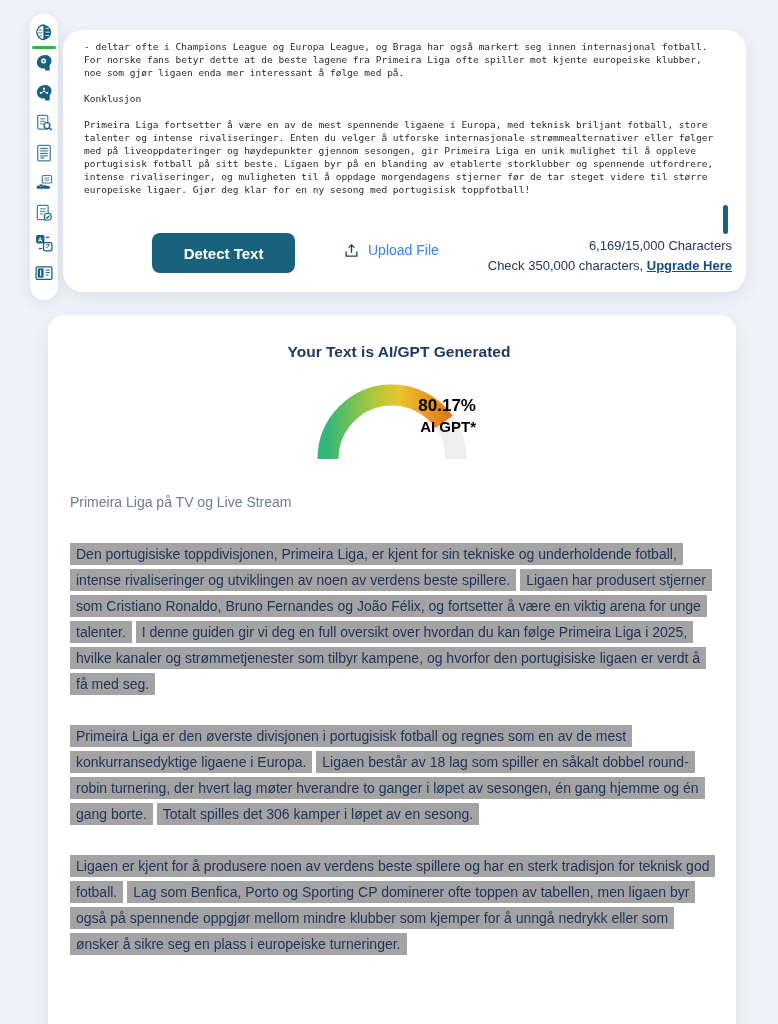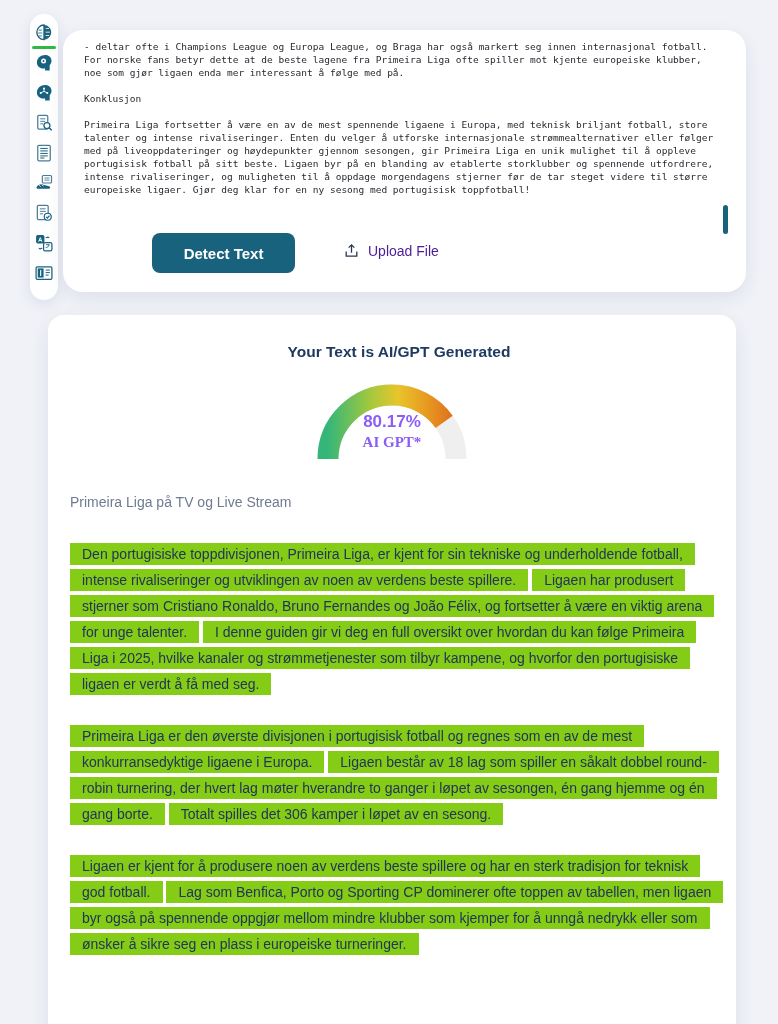--- a/index.html
+++ b/index.html
@@ -14,37 +14,37 @@
   .tool .active-underline{position:absolute;left:-1px;right:-1px;bottom:-6px;height:3px;background:#2fb944;border-radius:2px;}
 
   
   .editor-panel{position:absolute;left:63px;top:30px;width:683px;height:262px;background:#fff;border-radius:20px;
     box-shadow:0 6px 18px rgba(40,60,120,.09);box-sizing:border-box;}
   .editor-text{position:absolute;left:21px;top:10px;right:26px;height:186px;margin:0;overflow:hidden;
     font-family:"DejaVu Sans Mono","Liberation Mono",monospace;font-size:9.5px;line-height:13px;color:#1f2328;white-space:pre;}
   .editor-scrollthumb{position:absolute;left:660px;top:175px;width:5px;height:29px;background:#19627e;border-radius:3px;}
   .detect-btn{position:absolute;left:89px;top:203px;width:143px;height:40px;background:#19627e;border:none;border-radius:8px;
     color:#fff;font-family:"Liberation Sans",sans-serif;font-size:15px;font-weight:bold;cursor:pointer;}
-  .upload{position:absolute;left:280px;top:212px;display:flex;align-items:center;gap:8px;color:#4c1d95;font-size:14px;cursor:pointer;}
+  .upload{position:absolute;left:280px;top:212px;display:flex;gap:8px;color:#3b82f6;font-size:14px;cursor:pointer;}
   .charinfo{position:absolute;right:14px;top:206px;text-align:right;font-size:13px;color:#253757;line-height:20px;}
   .upgrade-link{color:#174e82;font-weight:bold;text-decoration:underline;cursor:pointer;}
 
   
   .result-panel{position:absolute;left:48px;top:315px;width:688px;height:760px;background:#fff;border-radius:16px;
     box-shadow:0 6px 18px rgba(40,60,120,.09);box-sizing:border-box;}
   .result-title{margin:28px 0 0 14px;text-align:center;font-size:15.5px;font-weight:bold;color:#1f3a60;}
   .gauge{position:relative;width:168px;height:88px;margin:14px auto 0 auto;}
   .gauge svg{position:absolute;left:0;top:0;}
-  .gauge-text{position:absolute;left:0;right:0;top:36px;text-align:center;color:#8b5cf6;font-weight:bold;line-height:21px;}
+  .gauge-text{position:absolute;left:0;right:0;top:20px;text-align:right;color:#000000;font-weight:bold;line-height:21px;}
   .gauge-pct{font-size:17px;}
-  .gauge-lbl{font-size:15px;font-family:Liberation Serif, serif;}
+  .gauge-lbl{font-size:15px;}
   #result-content{margin:3px auto 0 auto;width:644px;font-size:14px;line-height:26px;color:#6e7b91;}
   .section-heading{margin:26px 0;color:#6e7b91;}
   .para{margin:26px 0;}
-  .hl{background:#84cc16;color:#22355a;padding:3px 12px;box-decoration-break:clone;-webkit-box-decoration-break:clone;}
+  .hl{background:#a3a3a3;color:#22355a;padding:3px 6px;box-decoration-break:clone;-webkit-box-decoration-break:clone;}
 </style>
 </head>
 <body>
 
 <div class="page">
 
   <nav class="sidebar">
     <button class="tool">
       <svg width="20" height="20" viewBox="0 0 24 24">
         <path d="M12 2.4c-4.7 0-8.6 3.9-8.6 8.8 0 4.9 3.9 8.8 8.6 8.8V2.4z" fill="none" stroke="#19627e" stroke-width="1.6"></path>
@@ -134,20 +134,27 @@
 europeiske ligaer. Gjør deg klar for en ny sesong med portugisisk toppfotball!</pre>
     <div class="editor-scrollthumb"></div>
     <button class="detect-btn">Detect Text</button>
     <div class="upload">
       <svg width="17" height="17" viewBox="0 0 24 24">
         <path d="M12 15V4.5M8 8l4-4 4 4" stroke="#253757" stroke-width="1.8" fill="none"></path>
         <path d="M4.5 13.5V20h15v-6.5" stroke="#253757" stroke-width="1.8" fill="none"></path>
       </svg>
       <span>Upload File</span>
     </div>
+    <div class="charinfo">
+      <div>6,169/15,000 Characters</div>
+      <div>
+        <span>Check 350,000 characters,</span>
+        <a class="upgrade-link">Upgrade Here</a>
+      </div>
+    </div>
   </section>
 
   <section class="result-panel">
     <h2 class="result-title">Your Text is AI/GPT Generated</h2>
     <div class="gauge">
       <svg width="168" height="88" viewBox="0 0 168 88">
         <defs>
           <linearGradient id="gaugeGrad" x1="0" y1="0" x2="1" y2="0">
             <stop offset="0%" stop-color="#35b678"></stop>
               <stop offset="35%" stop-color="#a9c93c"></stop>

